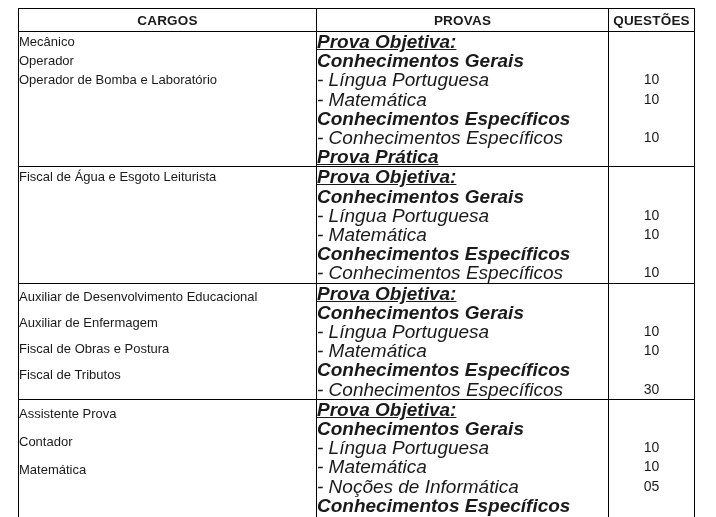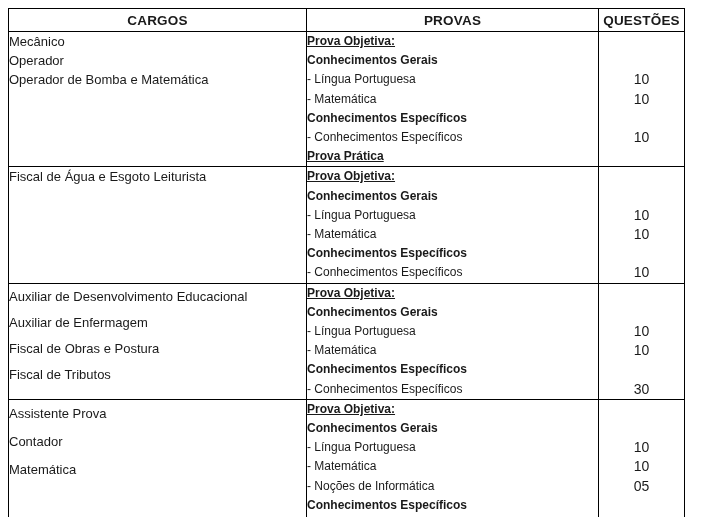--- a/index.html
+++ b/index.html
@@ -10,21 +10,21 @@
   body {
     width: 716px;
     height: 517px;
     font-family: "Liberation Sans", "DejaVu Sans", sans-serif;
     color: #1a1a1a;
     overflow: hidden;
   }
 
   #table-wrap {
     position: absolute;
-    left: 8px;
+    left: 18px;
     top: 8px;
     width: 676px;
     height: 504px;
   }
 
   table.exam-table {
     border-collapse: collapse;
     table-layout: fixed;
     width: 676px;
     height: 504px;
@@ -72,23 +72,24 @@
   .cargos-list.spaced-wide .cargo-line {
     line-height: 28px;
   }
 
   
   td.provas-cell {
     padding: 4px 0 2px 6px;
   }
   .prova-line {
     display: block;
-    font-size: 12px;
+    font-size: 19px;
     line-height: 19.2px;
     white-space: nowrap;
+    font-style: italic;
   }
   .prova-line.bold { font-weight: bold; }
   .prova-line.bold-underline {
     font-weight: bold;
     text-decoration: underline;
   }
 
   
   td.questoes-cell {
     padding: 4px 0 2px 0;
@@ -118,21 +119,21 @@
         <th>PROVAS</th>
         <th>QUESTÕES</th>
       </tr>
     </thead>
     <tbody id="table-body">
         <tr>
           <td class="cargos-cell">
             <div class="cargos-list ">
               <span class="cargo-line">Mecânico</span>
               <span class="cargo-line">Operador</span>
-              <span class="cargo-line">Operador de Bomba e Matemática</span>
+              <span class="cargo-line">Operador de Bomba e Laboratório</span>
             </div>
           </td>
           <td class="provas-cell">
             <span class="prova-line bold-underline">Prova Objetiva:</span>
             <span class="prova-line bold">Conhecimentos Gerais</span>
             <span class="prova-line ">- Língua Portuguesa</span>
             <span class="prova-line ">- Matemática</span>
             <span class="prova-line bold">Conhecimentos Específicos</span>
             <span class="prova-line ">- Conhecimentos Específicos</span>
             <span class="prova-line bold-underline">Prova Prática</span>

